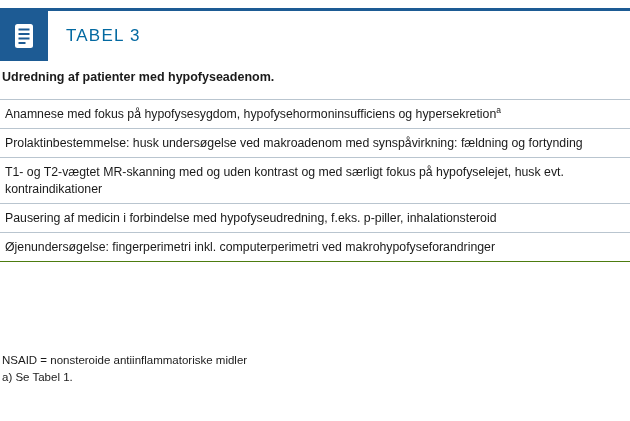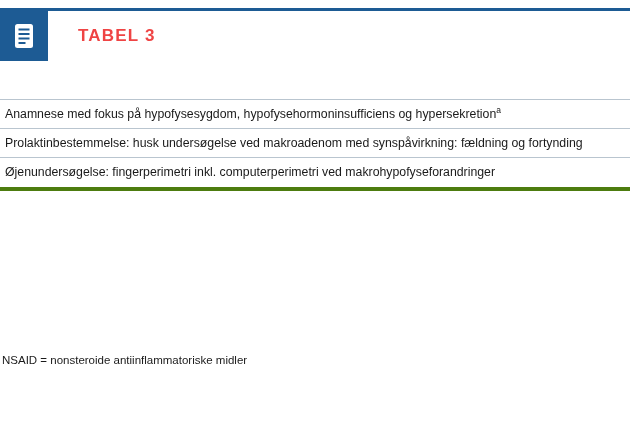--- a/index.html
+++ b/index.html
@@ -43,25 +43,25 @@
     background: #1d5b94;
     display: flex;
     align-items: center;
     justify-content: center;
     flex: 0 0 48px;
   }
   .icon-box svg {
     display: block;
   }
   .table-title {
-    margin-left: 30px;
+    margin-left: 18px;
     font-size: 17px;
-    font-weight: bold;
+    font-weight: normal;
     letter-spacing: 1.2px;
-    color: #ef4444;
+    color: #0369a1;
   }
   .subtitle {
     position: absolute;
     top: 70px;
     left: 2px;
     font-size: 12.5px;
     font-weight: bold;
     color: #1a1a1a;
   }
   .rows {
@@ -71,21 +71,21 @@
     width: 630px;
   }
   .row {
     border-top: 1px solid #b9c5cf;
     padding: 6px 6px 6px 5px;
     font-size: 12.3px;
     line-height: 1.32;
     color: #1a1a1a;
   }
   .row:last-child {
-    border-bottom: 4px solid #4d7c0f;
+    border-bottom: 1px solid #4d7c0f;
   }
   sup {
     font-size: 8.5px;
     vertical-align: super;
     line-height: 0;
   }
   .footnotes {
     position: absolute;
     top: 352px;
     left: 2px;
@@ -110,24 +110,28 @@
         <rect x="2" y="1" width="18" height="24" rx="2.5" fill="#ffffff"></rect>
         <rect x="5.5" y="5.5" width="11" height="2" fill="#1d5b94"></rect>
         <rect x="5.5" y="10" width="11" height="2" fill="#1d5b94"></rect>
         <rect x="5.5" y="14.5" width="11" height="2" fill="#1d5b94"></rect>
         <rect x="5.5" y="19" width="7" height="2" fill="#1d5b94"></rect>
       </svg>
     </div>
     <div class="table-title">TABEL 3</div>
   </div>
 
+  <div class="subtitle">Udredning af patienter med hypofyseadenom.</div>
 
   <div class="rows">
     <div class="row"><span>Anamnese med fokus på hypofysesygdom, hypofysehormoninsufficiens og hypersekretion</span><sup>a</sup></div>
     <div class="row"><span>Prolaktinbestemmelse: husk undersøgelse ved makroadenom med synspåvirkning: fældning og fortynding</span><sup></sup></div>
+    <div class="row"><span>T1- og T2-vægtet MR-skanning med og uden kontrast og med særligt fokus på hypofyselejet, husk evt. kontraindikationer</span><sup></sup></div>
+    <div class="row"><span>Pausering af medicin i forbindelse med hypofyseudredning, f.eks. p-piller, inhalationsteroid</span><sup></sup></div>
     <div class="row"><span>Øjenundersøgelse: fingerperimetri inkl. computerperimetri ved makrohypofyseforandringer</span><sup></sup></div>
   </div>
 
   <div class="footnotes">
     <div class="footnote">NSAID = nonsteroide antiinflammatoriske midler</div>
+    <div class="footnote">a) Se Tabel 1.</div>
   </div>
 
 </div>
 
 </body></html>

